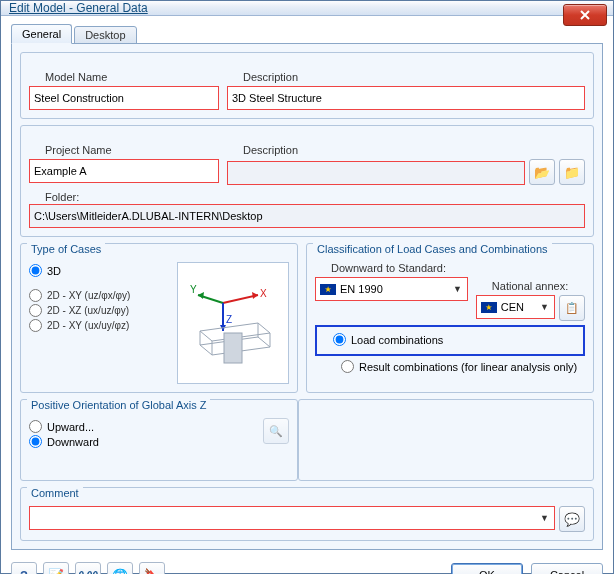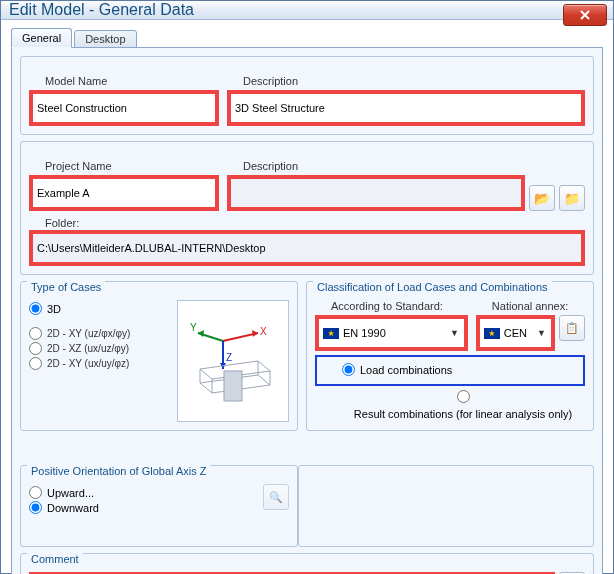--- a/index.html
+++ b/index.html
@@ -21,21 +21,21 @@
 }
 .titlebar {
   height: 28px;
   background: linear-gradient(to bottom, #fdfdfe 0%, #e8eef7 40%, #d5e2f2 100%);
   border-bottom: 1px solid #9fb6d4;
   display: flex;
   align-items: center;
   padding: 0 4px 0 8px;
   position: relative;
 }
-.titlebar-title { color: #145080; font-size: 16px; }
+.titlebar-title { color: #145080; font-size: 12px; text-decoration: underline; }
 .win-close {
   position: absolute; right: 6px; top: 3px;
   width: 42px; height: 20px;
   background: linear-gradient(to bottom, #e87a6d 0%, #cf3b28 50%, #c23320 100%);
   border: 1px solid #8a2718; border-radius: 3px;
   display: flex; align-items: center; justify-content: center;
   color: #fff; font-weight: bold; font-size: 11px;
   box-shadow: inset 0 1px 0 rgba(255,255,255,0.4);
 }
 .content { padding: 8px 10px 6px 10px; flex: 1; display:flex; flex-direction: column;}
@@ -69,23 +69,23 @@
   top: -1px; left: 6px;
   background: #f2f7fd;
   padding: 0 4px;
   color: #14528c;
   font-size: 11px;
 }
 .row { display:flex; gap:8px; }
 .col { flex:1; display:flex; flex-direction:column; gap:2px;}
 .label { color:#333; font-size:11px; margin-bottom:1px;padding-left:16px;}
 input.text, .combo {
-  border:4px solid #ef4444;
+  border:1px solid #ef4444;
   background:#fff;
-  height:36px;
+  height:24px;
   box-sizing:border-box;
   padding:2px 4px;
   font-family:inherit; font-size:11px;
 }
 .combo { display:flex; align-items:center; justify-content:space-between; padding:0 2px 0 4px;}
 .combo .arrow { font-size:9px; color:#333; padding:0 3px;}
 .btn-icon {
   width:24px; height:24px;
   border:1px solid #aab9cc;
   border-radius:3px;
@@ -219,60 +219,60 @@
                 <rect x="36" y="60" width="18" height="30" fill="#cfd6df" stroke="#9aa6b5"></rect>
               </svg>
             </div>
           </div>
         </div>
 
         <div class="group" style="flex:1;">
           <span class="group-title">Classification of Load Cases and Combinations</span>
           <div class="row" style="gap:8px;">
             <div class="col" style="flex:1.4;">
-              <div class="label">According to Standard:</div>
+              <div class="label">Downward to Standard:</div>
               <div class="combo">
                 <span style="display:flex;align-items:center;">
                     <span class="eu-flag">★</span>
                     <span>EN 1990</span>
                   </span>
                 <span class="arrow">▼</span>
               </div>
             </div>
-            <div class="col" style="flex:1;">
+            <div class="col" style="flex:1;margin-top:18px;">
               <div class="label">National annex:</div>
               <div class="row" style="gap:4px;">
                 <div class="combo" style="flex:1;">
                   <span style="display:flex;align-items:center;">
                       <span class="eu-flag">★</span>
                       <span>CEN</span>
                     </span>
                   <span class="arrow">▼</span>
                 </div>
                 <div class="btn-icon">
                   <span style="font-size:11px;">📋</span>
                 </div>
               </div>
             </div>
           </div>
 
           <div class="highlight-box">
-            <div class="radio-row" style="margin-left:19px;align-items:center;">
+            <div class="radio-row" style="margin-left:10px;align-items:center;">
               <input type="radio" checked="" style="">
               <span>Load combinations</span>
             </div>
           </div>
-          <div class="radio-row" style="margin-left:26px; margin-top:4px;flex-direction:column;">
+          <div class="radio-row" style="margin-left:26px; margin-top:4px;">
             <input type="radio" style="">
             <span>Result combinations (for linear analysis only)</span>
           </div>
         </div>
       </div>
 
-      <div class="row" style="gap:0;margin-top:28px;">
+      <div class="row" style="gap:0;">
         <div class="group" style="flex:0 0 260px;">
           <span class="group-title">Positive Orientation of Global Axis Z</span>
           <div class="row" style="gap:8px; align-items:flex-start;">
             <div style="flex:1;">
               <div class="radio-row">
                 <input type="radio" style="">
                 <span>Upward...</span>
               </div>
               <div class="radio-row">
                 <input type="radio" checked="" style="">

